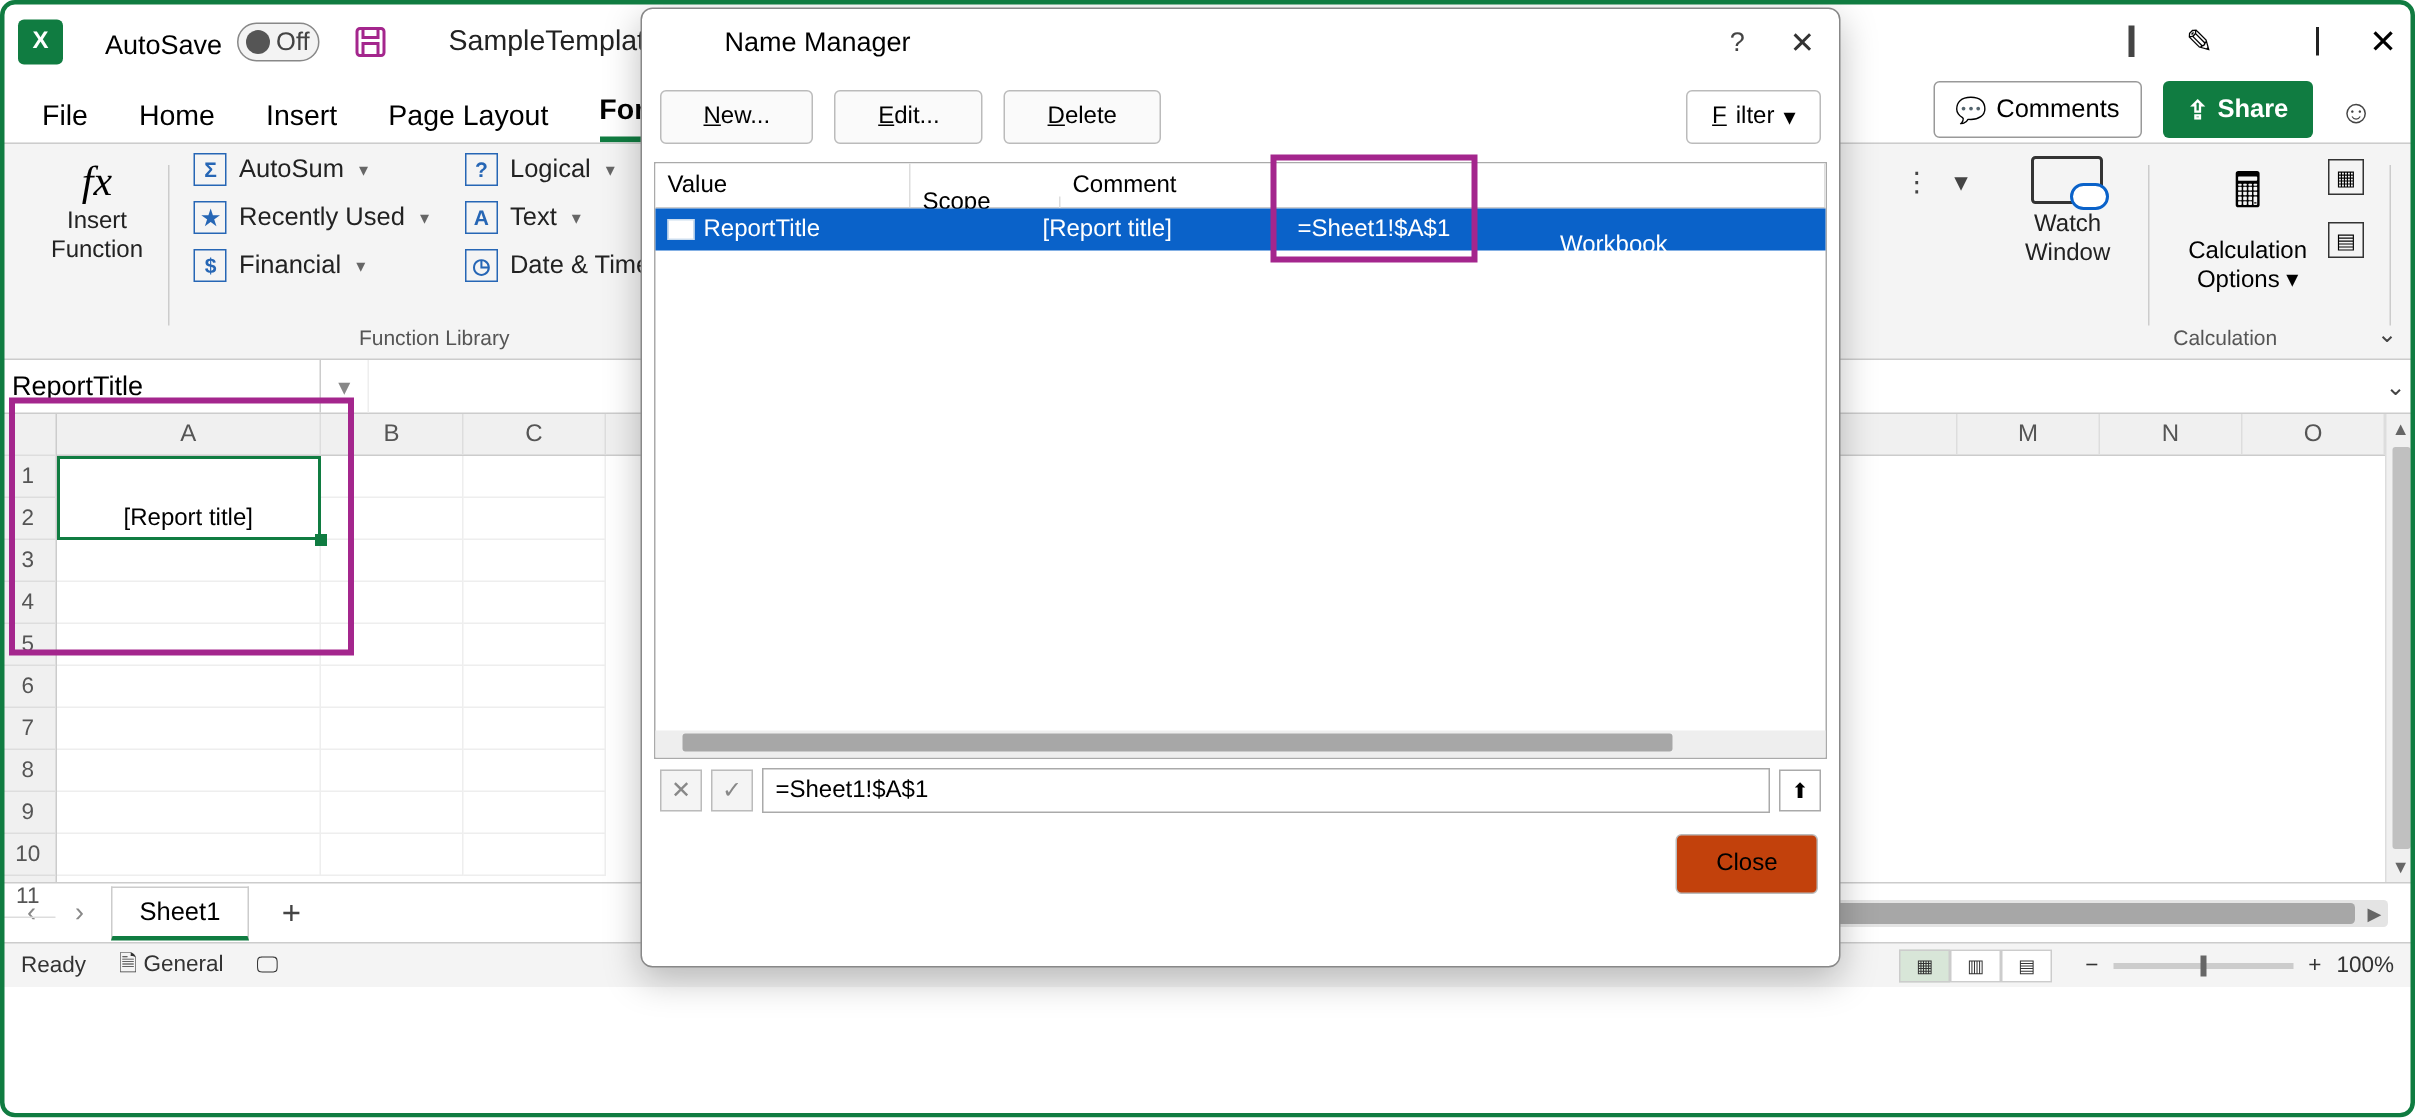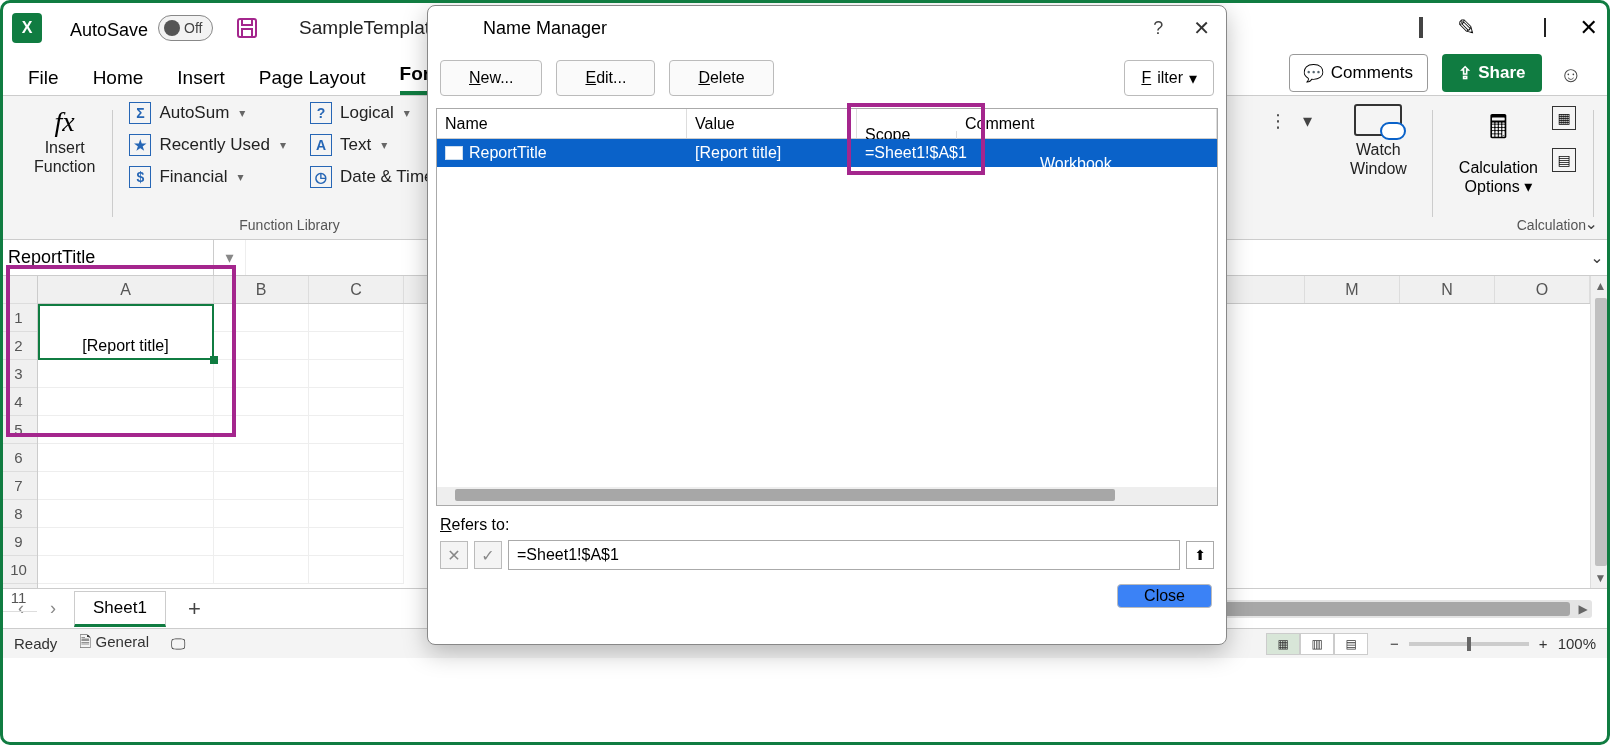--- a/index.html
+++ b/index.html
@@ -5,38 +5,38 @@
   * { box-sizing: border-box; font-family: "Segoe UI", Arial, sans-serif; }
   body { margin:0; padding:0; width:1610px; height:745px; background:#fff; overflow:hidden; position:relative; }
   .app-border { position:absolute; inset:0; border:3px solid #107c41; border-radius:10px; pointer-events:none; z-index:50; }
 
   
   .title-bar { height:55px; display:flex; align-items:center; padding:0 12px; }
   .title-bar .excel-icon { width:30px; height:30px; background:#107c41; border-radius:4px; display:flex; align-items:center; justify-content:center; color:#fff; font-weight:bold; margin-right:28px; }
   .autosave { display:flex; align-items:flex-end; gap:10px; font-size:18px; margin-right:22px; }
   .autosave-toggle { width:55px; height:26px; border:1px solid #888; border-radius:13px; display:flex; align-items:center; padding:0 5px; gap:4px; background:#f3f3f3; }
   .autosave-toggle .knob { width:16px; height:16px; background:#555; border-radius:50%; }
-  .autosave-toggle .lbl { font-size:14px; color:#444; }
+  .autosave-toggle .lbl { font-size:17px; color:#444; }
   .save-icon { width:24px; height:24px; color:#a4268d; margin-right:40px; }
   .title-text { font-size:19px; color:#222; }
   .win-controls { margin-left:auto; display:flex; gap:34px; align-items:center; }
   .win-controls .diamond { width:24px; height:24px; transform:rotate(45deg); border:2px solid #444; }
   .win-controls .drawpen { font-size:22px; }
   .win-controls .dash { width:18px; height:2px; background:#222; }
   .win-controls .sq { width:15px; height:15px; border:1.5px solid #222; }
   .win-controls .x { font-size:22px; }
 
   
   .tabs { display:flex; gap:34px; padding:0 28px; height:40px; align-items:flex-end; font-size:19px; }
   .tabs .tab { padding-bottom:6px; cursor:pointer; }
   .tabs .tab.active { border-bottom:4px solid #107c41; font-weight:600; }
 
   
   .ribbon { height:145px; border-top:1px solid #ccc; border-bottom:1px solid #ccc; background:#f4f4f4; display:flex; padding:6px 16px 0 16px; gap:8px; position:relative; }
-  .ribbon-group { display:flex; flex-direction:column; align-items:flex-end; padding:0 8px; position:relative; }
+  .ribbon-group { display:flex; flex-direction:column; align-items:flex-start; padding:0 8px; position:relative; }
   .ribbon-group:not(:last-child)::after { content:""; position:absolute; right:0; top:8px; bottom:22px; width:1px; background:#ccc; }
   .ribbon-label { font-size:14px; color:#555; margin-top:auto; padding:4px 0 6px 0; }
   .insert-fx { display:flex; flex-direction:column; align-items:center; padding:4px 10px; }
   .fx-ico { font-size:28px; font-style:italic; font-family:"Cambria Math", serif; }
   .fx-txt { font-size:16px; color:#222; text-align:center; line-height:1.2; }
   .fn-lib { display:flex; gap:24px; }
   .fn-col { display:flex; flex-direction:column; gap:10px; }
   .fn-item { display:flex; align-items:center; gap:8px; font-size:17px; color:#222; cursor:pointer; }
   .fn-item .ico { width:22px; height:22px; display:flex; align-items:center; justify-content:center; border:1.5px solid #2666b5; color:#2666b5; font-size:14px; font-weight:bold; }
   .fn-item .chev { font-size:12px; color:#666; margin-left:2px; }
@@ -128,21 +128,21 @@
   .nm-row { display:flex; height:28px; background:#0a62c9; color:#fff; align-items:center; font-size:16px; }
   .nm-row div { padding:0 8px; }
   .nm-scroll { margin-top:auto; height:18px; background:#eee; position:relative; }
   .nm-scroll .thumb { position:absolute; left:18px; top:2px; width:660px; height:12px; background:#a7a7a7; border-radius:2px; }
   .nm-refers { padding:10px 12px 0 12px; font-size:16px; }
   .nm-refers-row { display:flex; align-items:center; gap:6px; padding:6px 12px 0 12px; }
   .nm-refers-row .xb,.nm-refers-row .ck { width:28px; height:28px; border:1px solid #bbb; display:flex; align-items:center; justify-content:center; color:#888; background:#f4f4f4; }
   .nm-refers-row input { flex:1; height:30px; border:1px solid #aaa; padding:0 8px; font-size:16px; }
   .nm-refers-row .mini { width:28px; height:28px; border:1px solid #aaa; display:flex; align-items:center; justify-content:center; font-size:14px; }
   .nm-footer { display:flex; justify-content:flex-end; padding:14px 14px 14px 14px; }
-  .nm-footer button { height:24px; padding:0 26px; font-size:16px; border:1px solid #bbb; background:#3b82f6; border-radius:4px; cursor:pointer; }
+  .nm-footer button { height:40px; padding:0 26px; font-size:16px; border:1px solid #bbb; background:#c2410c; border-radius:4px; cursor:pointer; }
   .nm-hl-refers { position:absolute; border:4px solid #a4268d; pointer-events:none; z-index:45; }
 
   .u { text-decoration:underline; }
 </style>
 </head>
 <body>
 
 <div class="app-border"></div>
 
 <div class="title-bar">
@@ -408,40 +408,38 @@
     <button><span class="u">D</span>elete</button>
     <span class="spacer"></span>
     <div class="filter">
         <span class="u">F</span>
         <span>ilter</span> 
         <span>▾</span>
       </div>
   </div>
   <div class="nm-list">
     <div class="nm-hdrs">
-      <div class="nm-c1">Name</div>
       <div class="nm-c2">Value</div>
       <div class="nm-c4">Scope</div>
       <div class="nm-c5">Comment</div>
     </div>
     <div class="nm-row">
       <div class="nm-c1" style="display:flex;align-items:center;">
           <span style="display:inline-block;width:18px;height:14px;background:#fff;margin-right:6px;border:1px solid #cde;"></span>
           <span>ReportTitle</span>
         </div>
       <div class="nm-c2">[Report title]</div>
       <div class="nm-c3">=Sheet1!$A$1</div>
       <div class="nm-c4">Workbook</div>
       <div class="nm-c5"></div>
     </div>
     <div class="nm-scroll">
         <div class="thumb"></div>
       </div>
   </div>
-  <div class="nm-refers"><span class="u">R</span>efers to:</div>
   <div class="nm-refers-row">
     <span class="xb">✕</span>
     <span class="ck">✓</span>
     <input type="text" value="=Sheet1!$A$1" style="">
     <span class="mini">⬆</span>
   </div>
   <div class="nm-footer">
     <button>Close</button>
   </div>
 </div>

